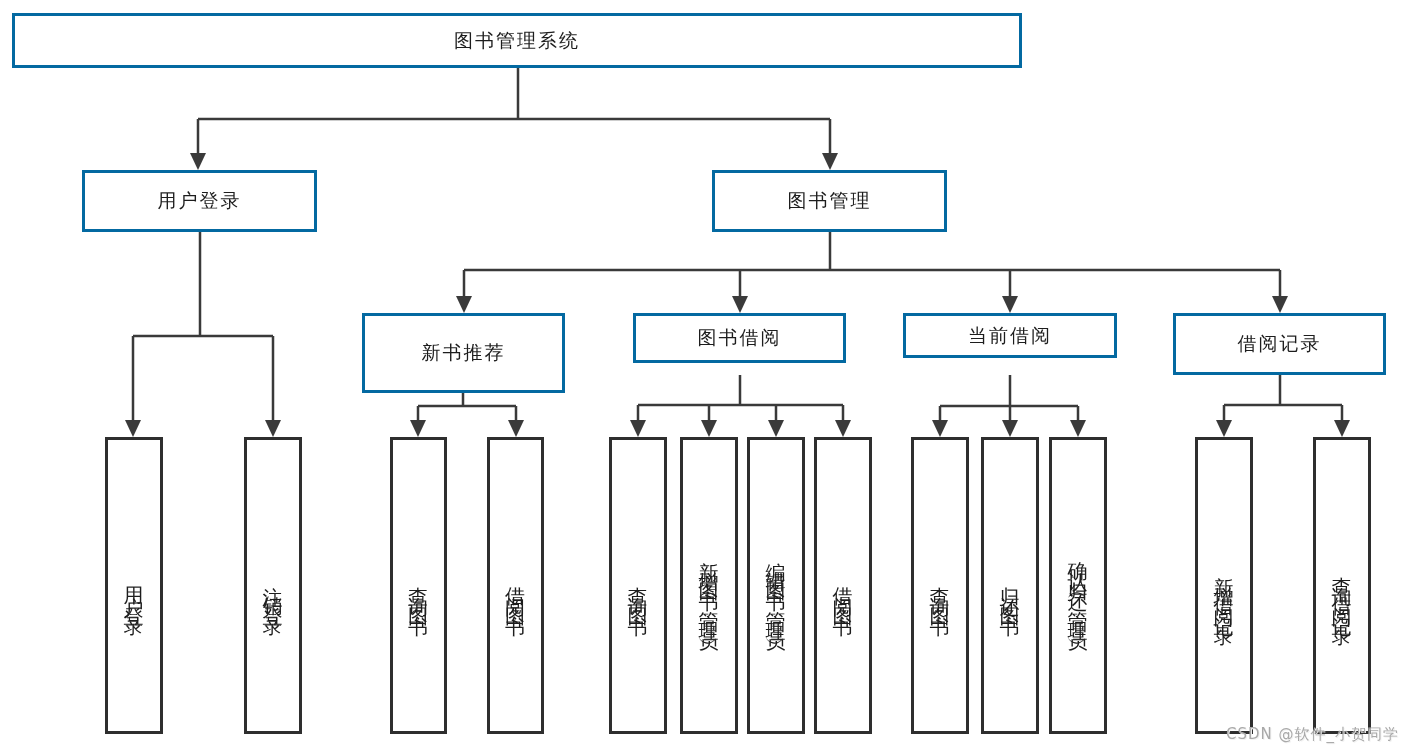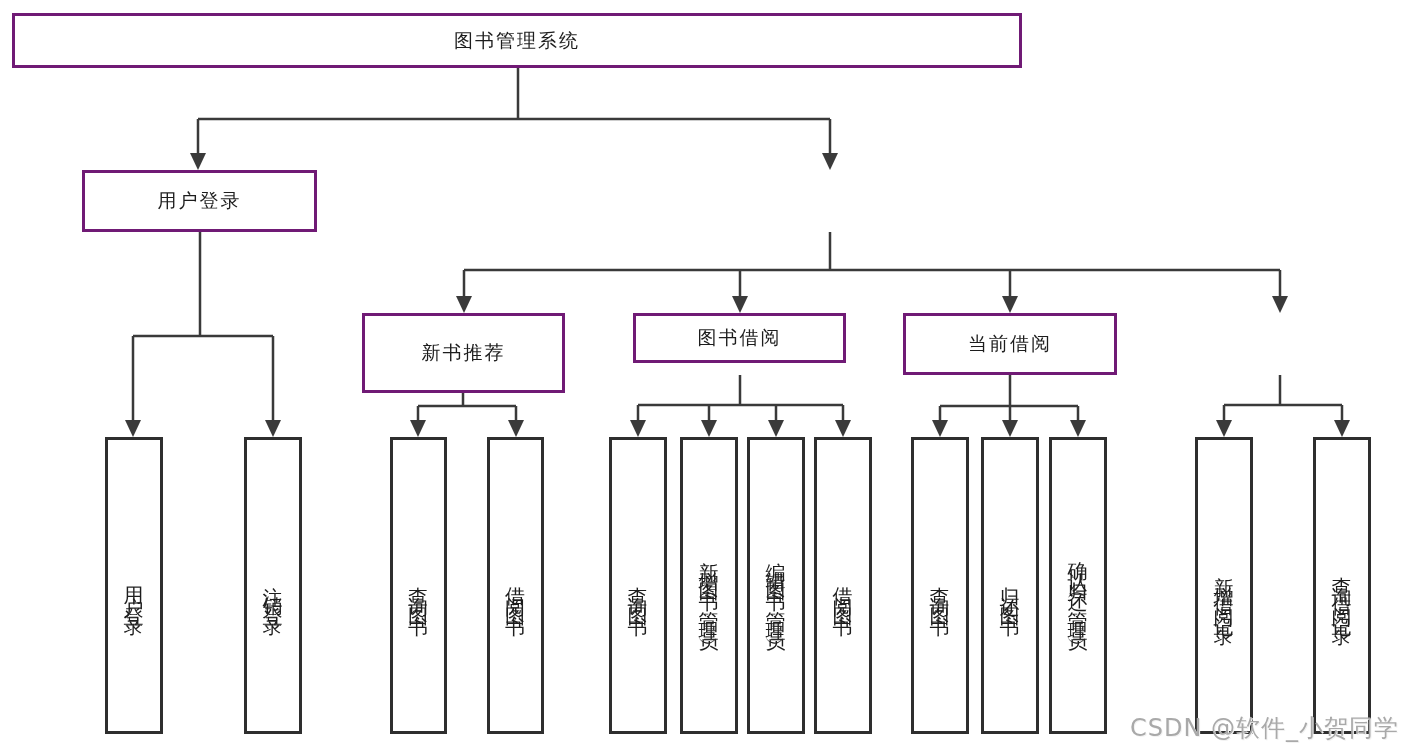--- a/index.html
+++ b/index.html
@@ -9,21 +9,21 @@
     background:#ffffff;
     overflow:hidden;
     font-family:"DejaVu Sans","Liberation Sans",sans-serif;
   }
   .edges{position:absolute;left:0;top:0;width:1405px;height:747px;}
   .edges path{stroke:#3a3a3a;stroke-width:2.5;fill:none;}
   .edges polygon{fill:#3a3a3a;stroke:none;}
   .box{
     position:absolute;
     background:#ffffff;
-    border:3px solid #701a75;
+    border:3px solid #0369a1;
     display:flex;align-items:center;justify-content:center;
     font-size:19px;color:#1d1d1d;letter-spacing:2px;
     box-sizing:border-box;white-space:nowrap;
   }
   .leaf{
     position:absolute;
     background:#ffffff;
     border:3px solid #2e2e2e;
     display:flex;align-items:center;justify-content:center;
     box-sizing:border-box;
@@ -31,21 +31,21 @@
   }
   .leaf > span{
     writing-mode:vertical-rl;
     text-orientation:mixed;
     font-size:20px;color:#1d1d1d;
     letter-spacing:10px;line-height:1;
     margin-bottom:-10px;
   }
   .watermark{
     position:absolute;right:6px;bottom:3px;
-    font-size:24px;color:#a9a9a9;letter-spacing:1px;
+    font-size:15px;color:#a9a9a9;letter-spacing:1px;
     text-shadow:1px 1px 0 #f2f2f2;
   }
 </style>
 </head>
 <body>
 
 <div class="canvas">
 
   <svg class="edges" viewBox="0 0 1405 747" xmlns="http://www.w3.org/2000/svg">
     <g>
@@ -86,24 +86,26 @@
     <g>
       <path d="M1280 375 V405 M1224 405 H1342 M1224 405 V429 M1342 405 V429"></path>
       <polygon points="1216,420 1232,420 1224,437"></polygon>
       <polygon points="1334,420 1350,420 1342,437"></polygon>
     </g>
   </svg>
 
   <div class="box" style="left:12px;top:13px;width:1010px;height:55px;">图书管理系统</div>
 
   <div class="box" style="left:82px;top:170px;width:235px;height:62px;">用户登录</div>
+  <div class="box" style="left:712px;top:170px;width:235px;height:62px;">图书管理</div>
 
   <div class="box" style="left:362px;top:313px;width:203px;height:80px;">新书推荐</div>
   <div class="box" style="left:633px;top:313px;width:213px;height:50px;">图书借阅</div>
-  <div class="box" style="left:903px;top:313px;width:214px;height:62px;">当前借阅</div>
+  <div class="box" style="left:903px;top:313px;width:214px;height:45px;">当前借阅</div>
+  <div class="box" style="left:1173px;top:313px;width:213px;height:62px;">借阅记录</div>
 
   <div class="leaf" style="left:105px;">
     <span>用户登录</span>
   </div>
   <div class="leaf" style="left:244px;">
     <span>注销登录</span>
   </div>
 
   <div class="leaf" style="left:390px;width:57px;">
     <span>查询图书</span>

